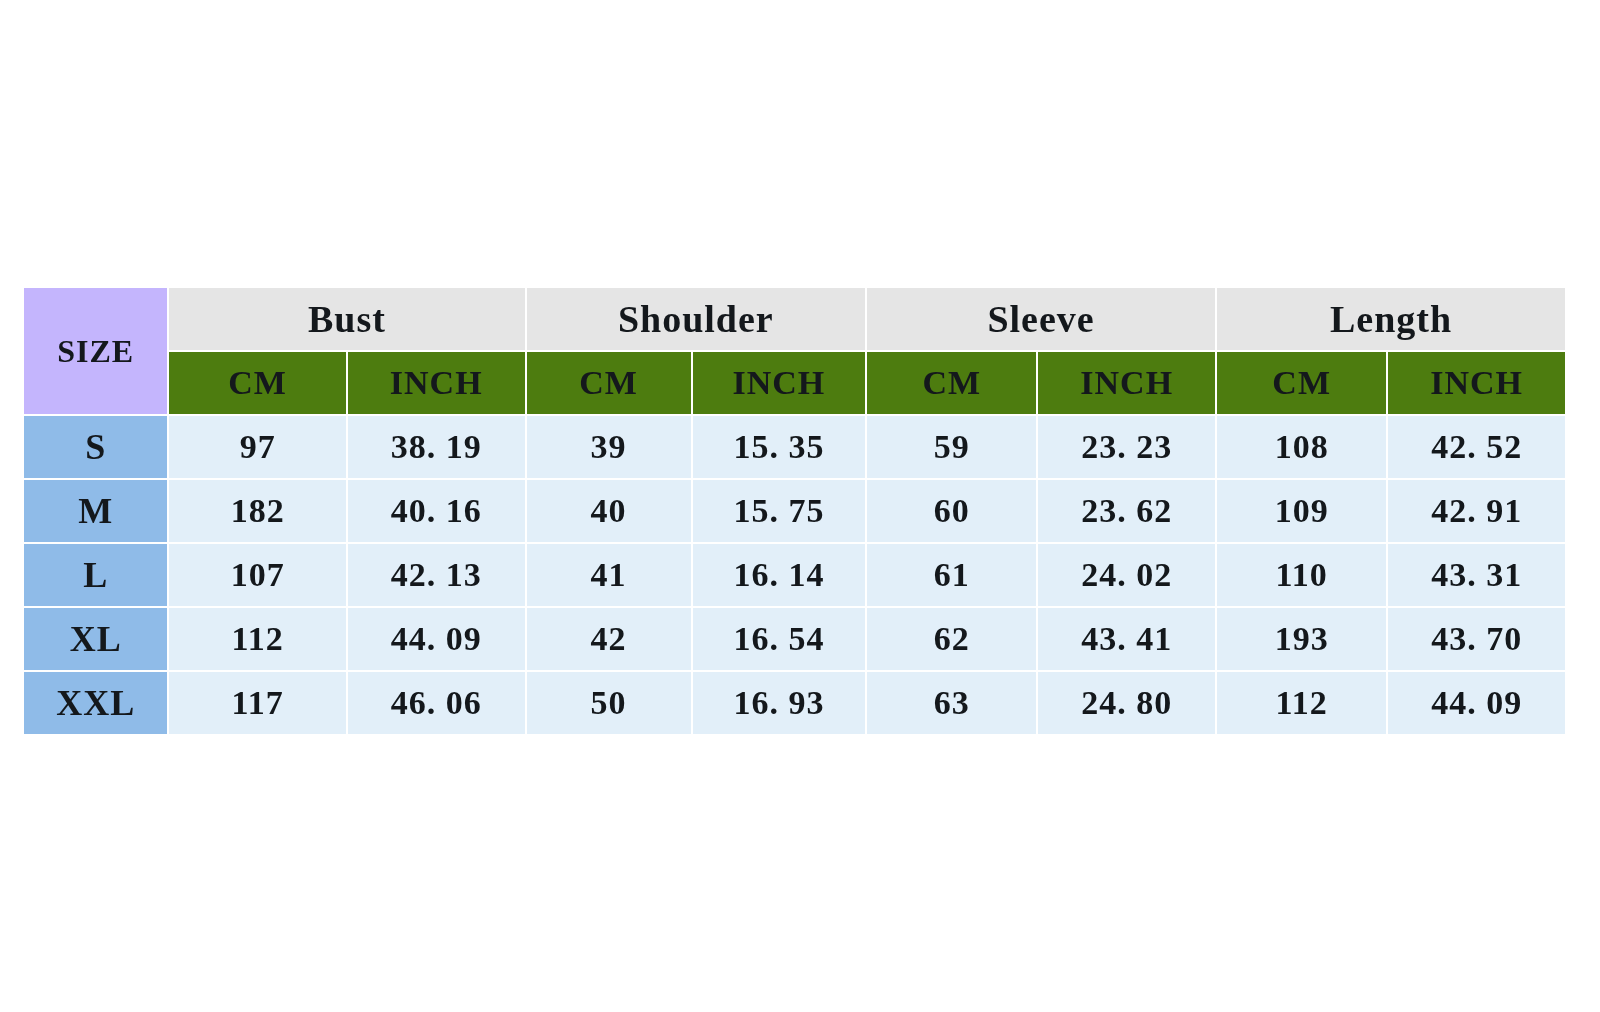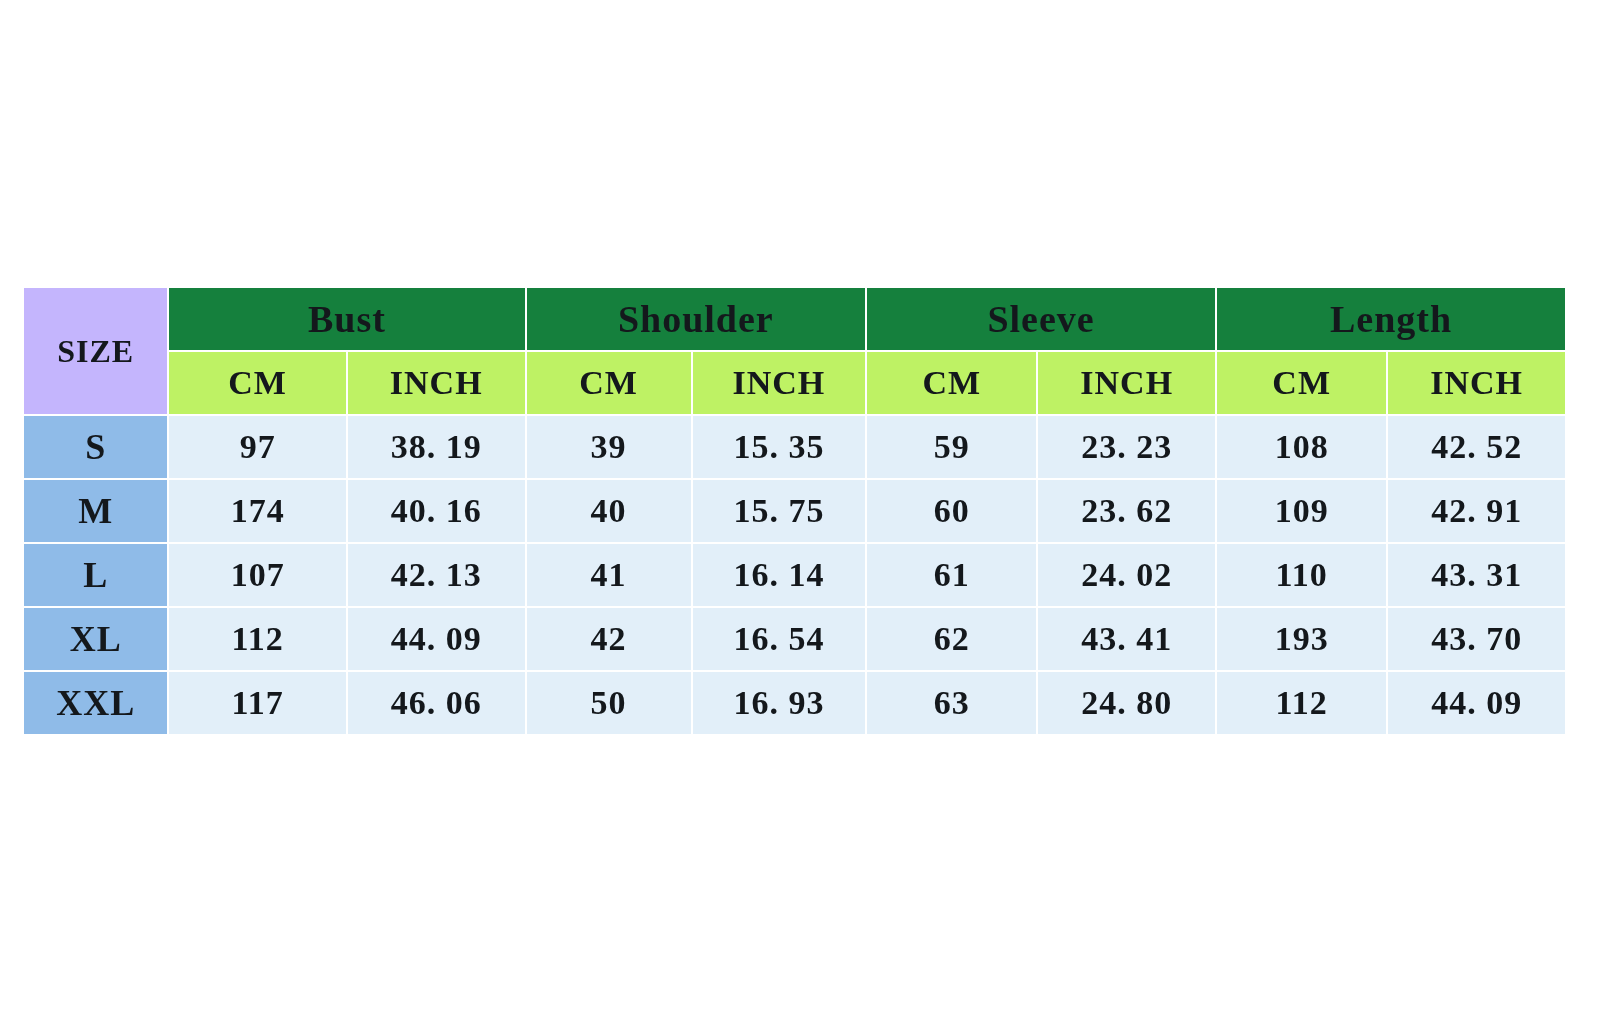--- a/index.html
+++ b/index.html
@@ -44,31 +44,31 @@
   col.c-cm     { width: 172px; }
   col.c-inch   { width: 172px; }
   col.c-cm2    { width: 160px; }
   col.c-inch2  { width: 168px; }
   col.c-cm3    { width: 165px; }
   col.c-inch3  { width: 172px; }
   col.c-cm4    { width: 165px; }
   col.c-inch4  { width: 172px; }
 
   .hdr-group {
-    background: #15803d;
+    background: #e5e5e5;
     height: 62px;
     font-size: 38px;
   }
   .hdr-size {
     background: #c4b5fd;
     font-size: 32px;
     height: 124px;
   }
   .hdr-unit {
-    background: #bef264;
+    background: #4d7c0f;
     height: 62px;
     font-size: 34px;
   }
   td.row-size {
     background: #8fbbe8;
     font-size: 36px;
     height: 62px;
   }
   td.cell {
     background: #e2eff9;
@@ -119,21 +119,21 @@
           <td class="cell">38. 19</td>
           <td class="cell">39</td>
           <td class="cell">15. 35</td>
           <td class="cell">59</td>
           <td class="cell">23. 23</td>
           <td class="cell">108</td>
           <td class="cell">42. 52</td>
         </tr>
         <tr>
           <td class="row-size">M</td>
-          <td class="cell">174</td>
+          <td class="cell">182</td>
           <td class="cell">40. 16</td>
           <td class="cell">40</td>
           <td class="cell">15. 75</td>
           <td class="cell">60</td>
           <td class="cell">23. 62</td>
           <td class="cell">109</td>
           <td class="cell">42. 91</td>
         </tr>
         <tr>
           <td class="row-size">L</td>

